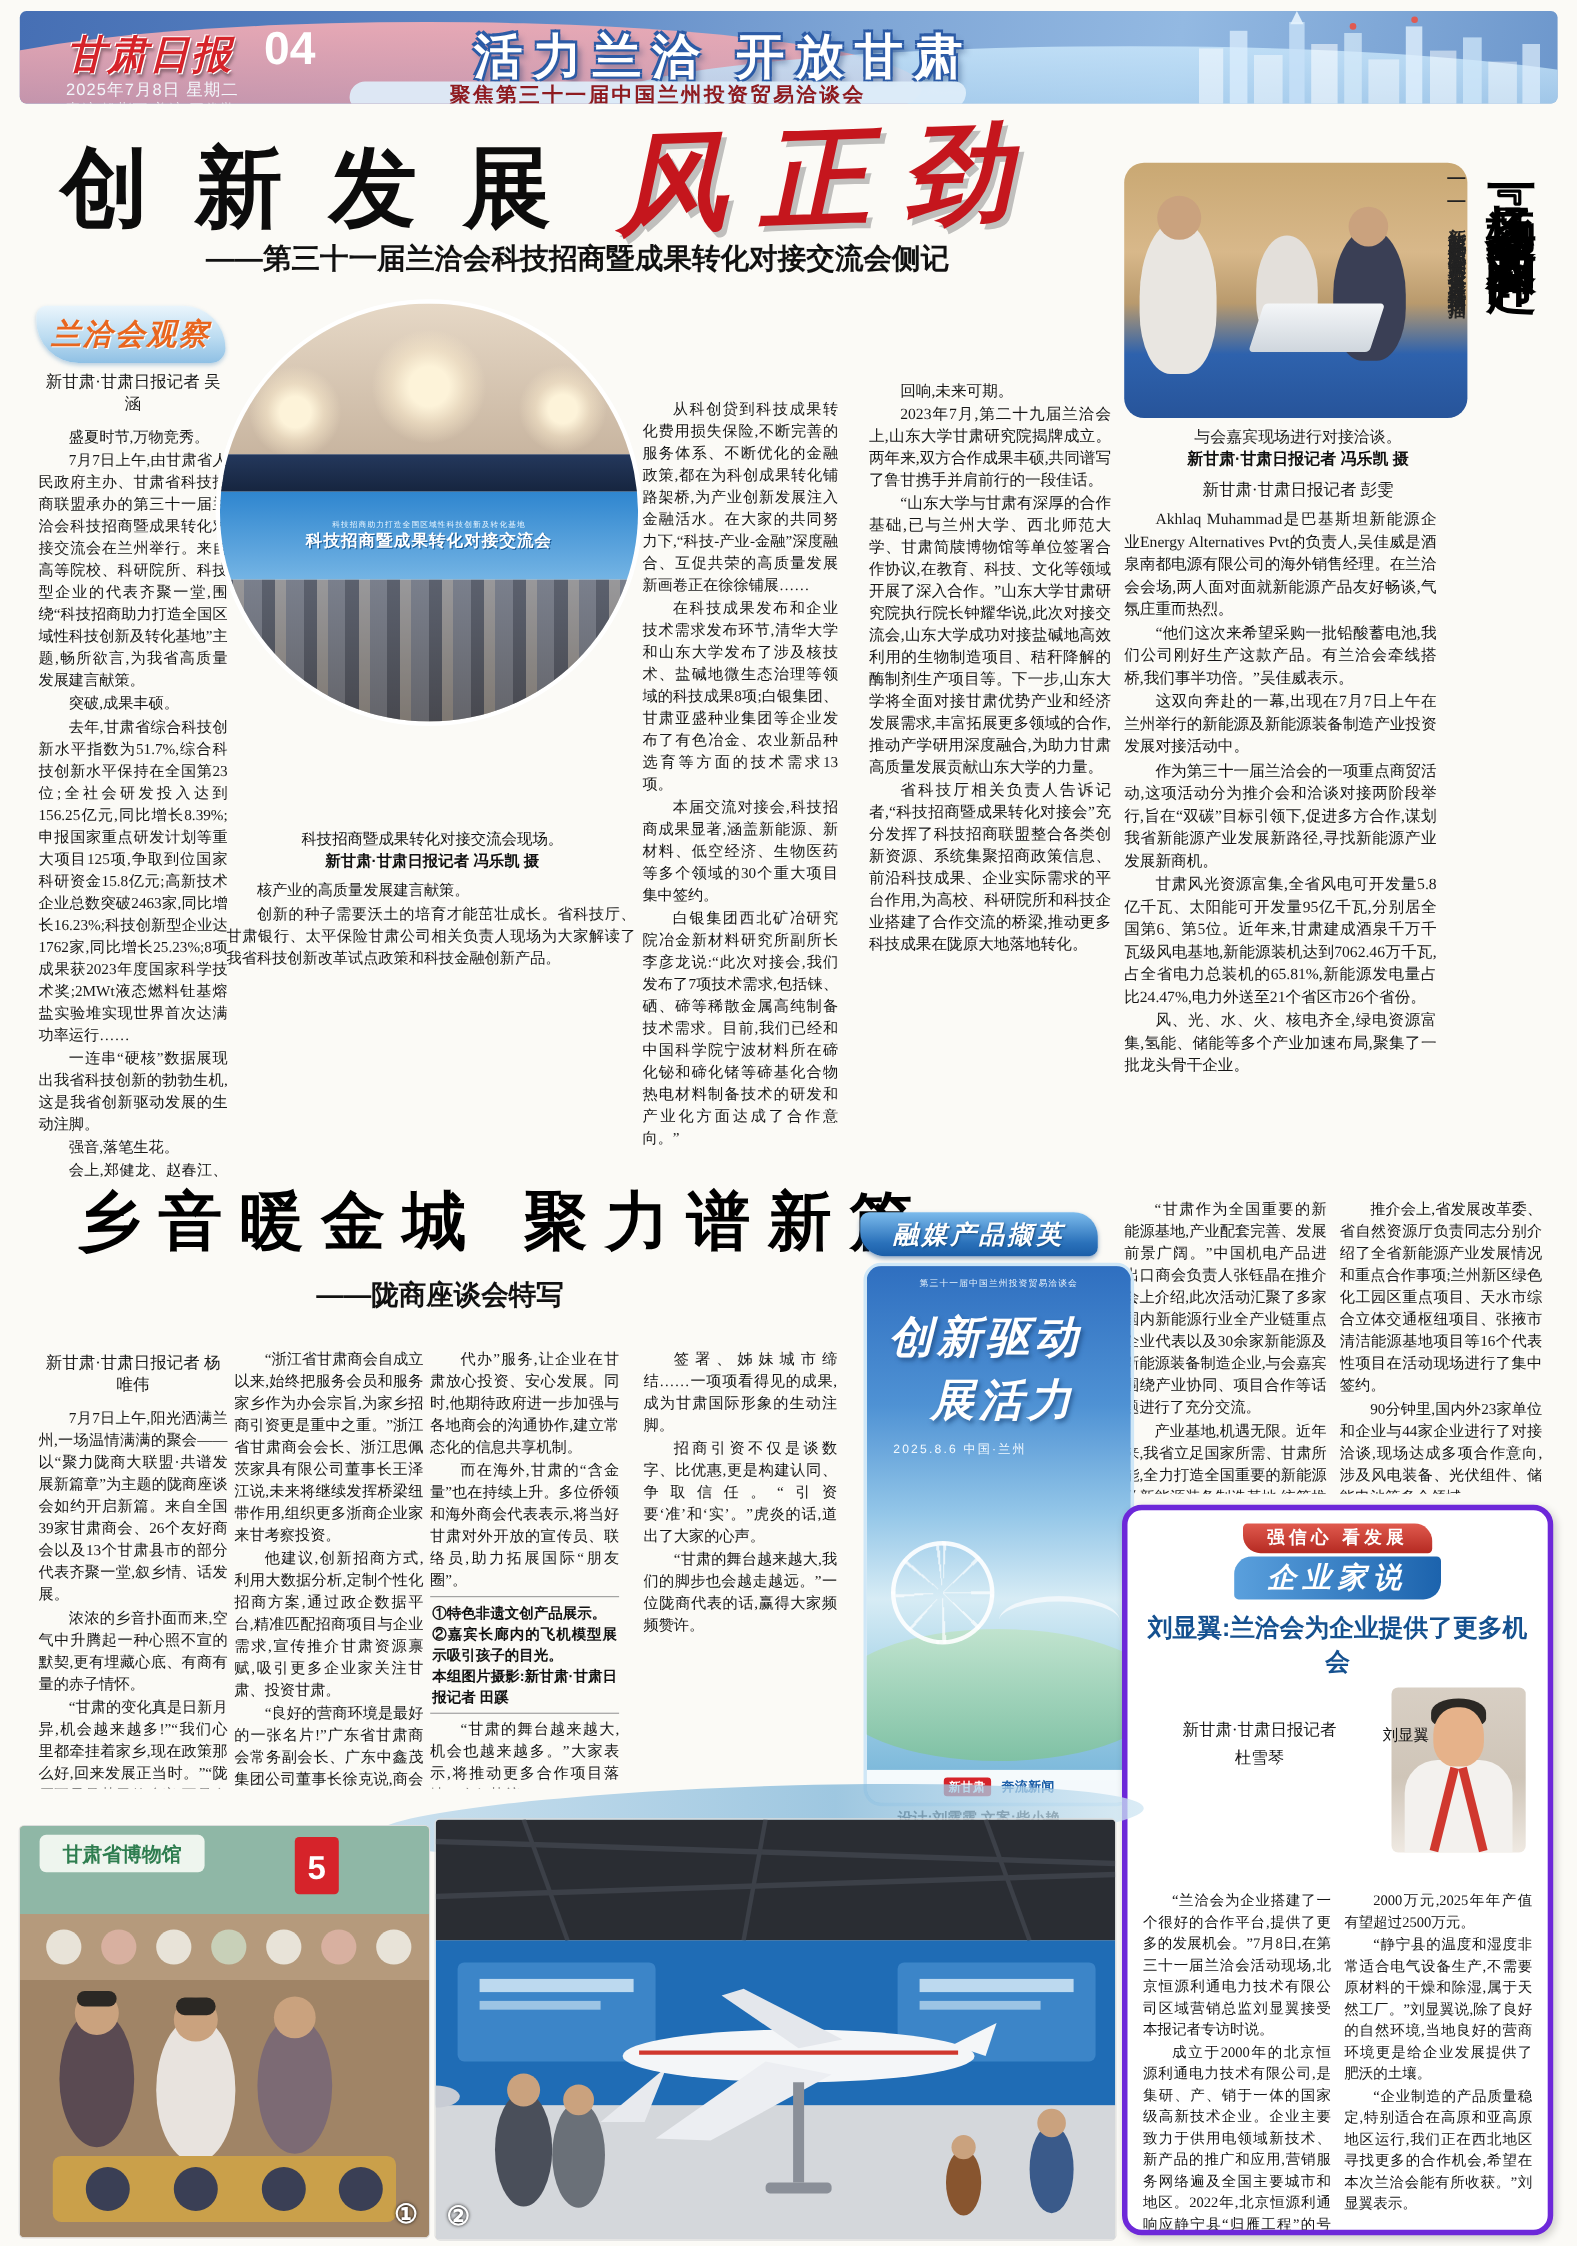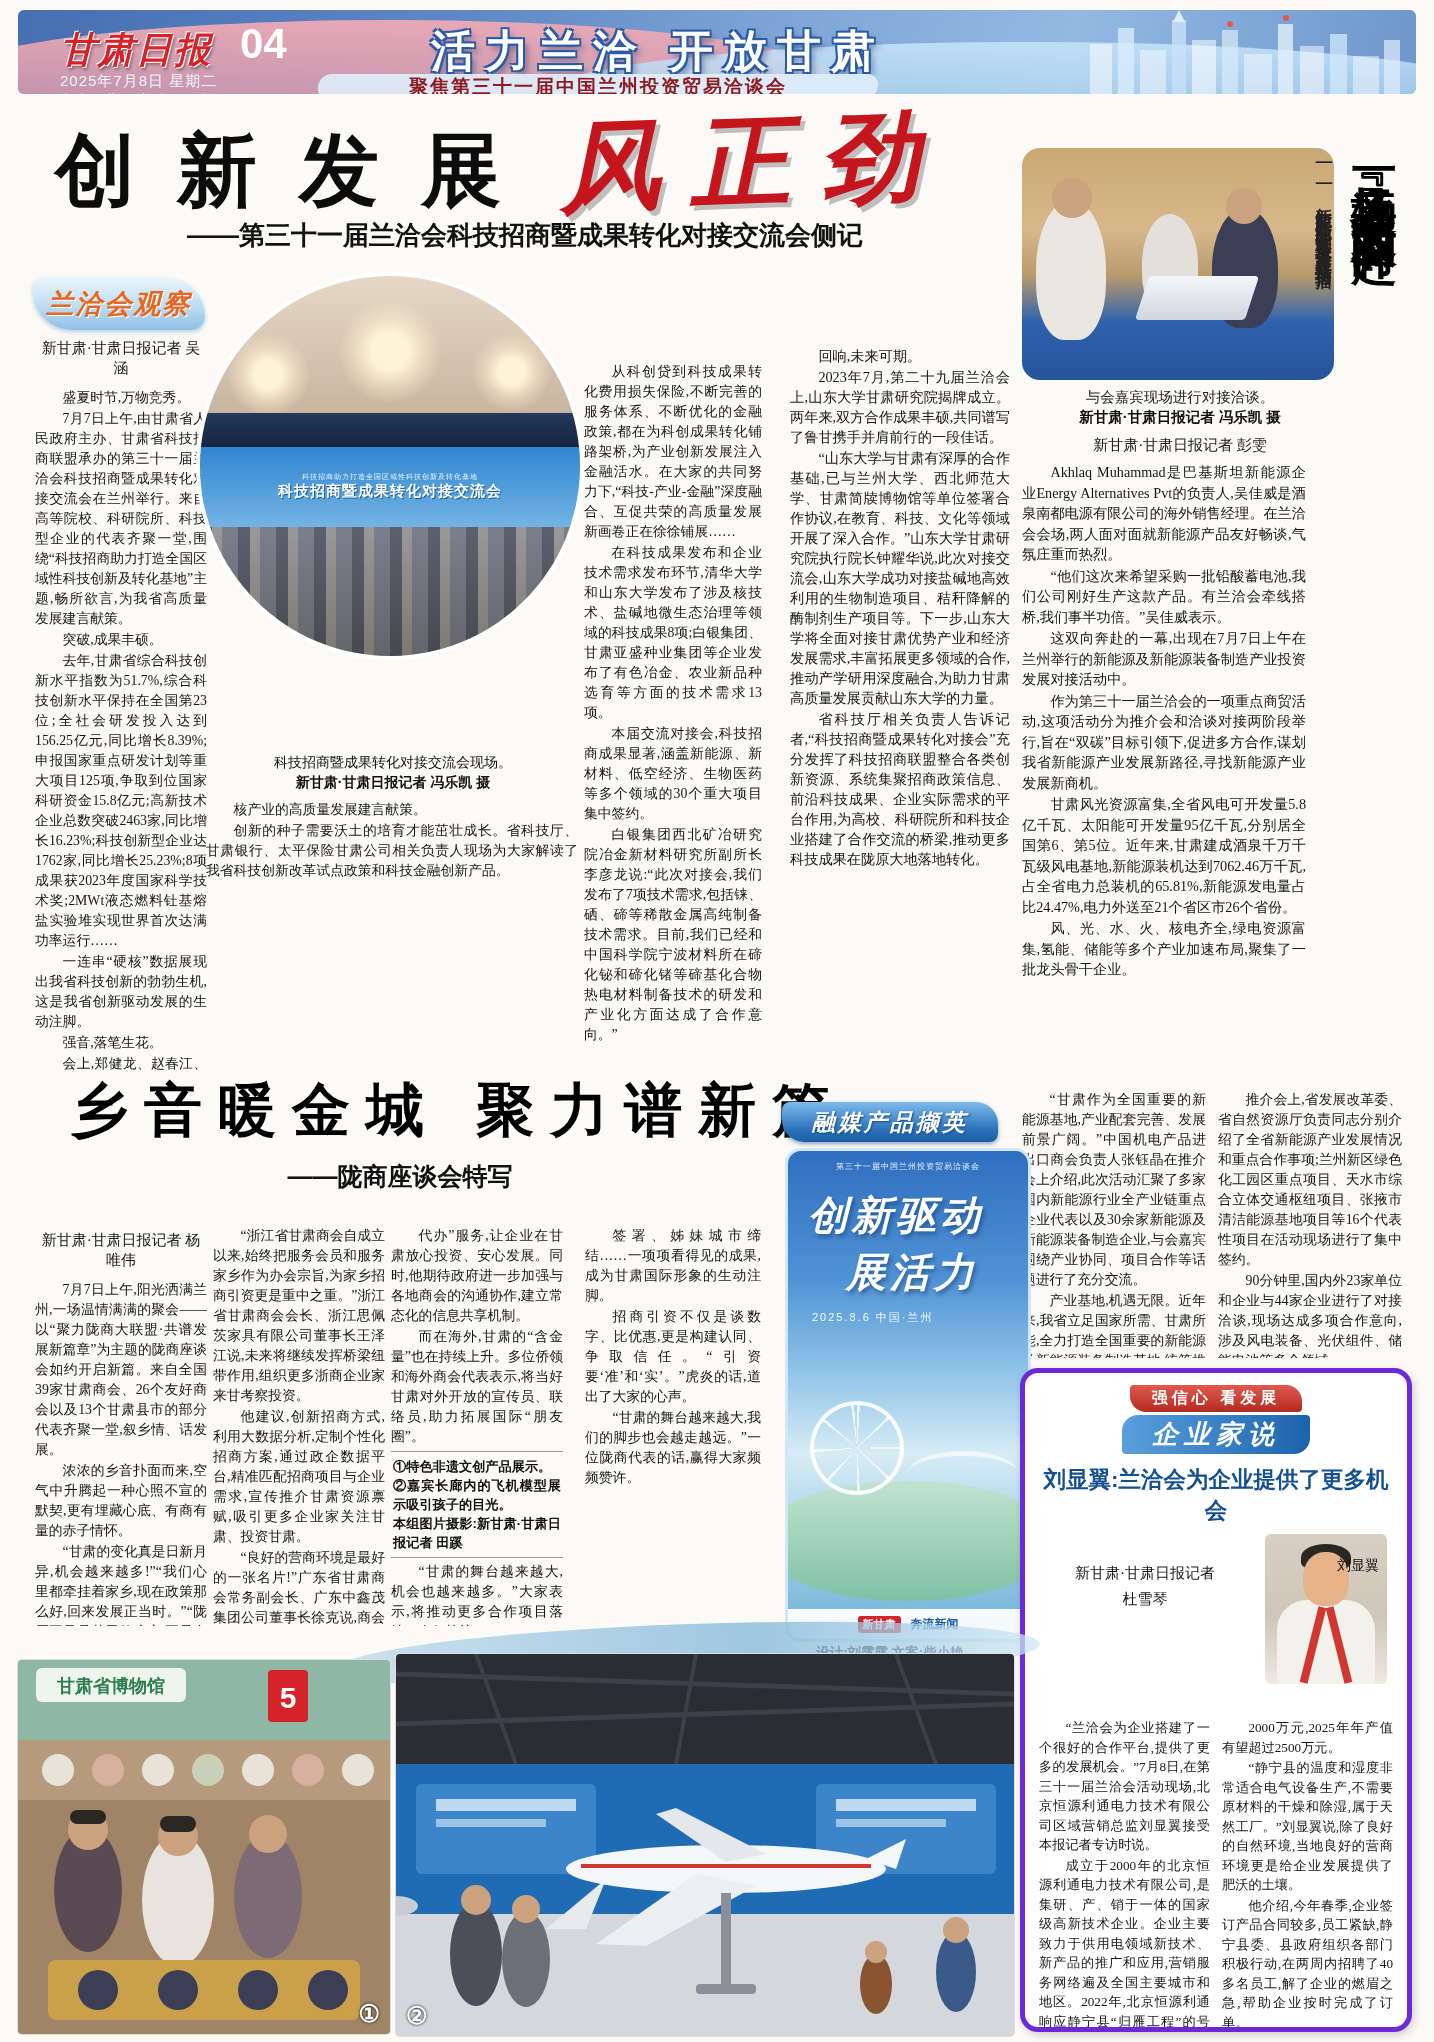--- a/index.html
+++ b/index.html
@@ -110,21 +110,21 @@
   .ent-title{margin-top:10px;text-align:center;font-family:"Liberation Sans",sans-serif;font-weight:bold;font-size:22.5px;color:#14508f;}
   .ent-byrow{display:flex;margin-top:8px;}
   .ent-byline{width:212px;font-size:15px;color:#1a1a1a;text-align:center;padding-top:26px;line-height:26px;}
   .ent-photo{width:122px;height:150px;border-radius:6px;margin-left:14px;position:relative;overflow:hidden;
     background:linear-gradient(180deg,#d8cfc4 0%,#cfc5b8 55%,#efe9e2 100%);}
   .ent-head{position:absolute;left:38px;top:18px;width:46px;height:54px;border-radius:46% 46% 42% 42%;background:#e6b28a;}
   .ent-hair{position:absolute;left:36px;top:10px;width:50px;height:26px;border-radius:50% 50% 30% 30%;background:#2b2824;}
   .ent-body{position:absolute;left:12px;top:66px;width:98px;height:84px;border-radius:30px 30px 0 0;background:#f3f1ee;}
   .ent-lan1{position:absolute;left:44px;top:72px;width:8px;height:78px;background:#d0382f;transform:rotate(14deg);}
   .ent-lan2{position:absolute;left:70px;top:72px;width:8px;height:78px;background:#d0382f;transform:rotate(-14deg);}
-  .ent-pcap{position:absolute;right:28px;top:184px;width:122px;text-align:right;font-size:14px;color:#111;}
+  .ent-pcap{position:absolute;right:28px;top:196px;width:122px;text-align:left;font-size:14px;color:#111;}
   .ent-cols{display:flex;gap:12px;margin-top:34px;}
   .ent-col{width:176px;height:404px;}
   .ent-col p{font-size:13.2px;line-height:19.5px;}
 
   
   .swish{left:340px;top:1624px;width:700px;height:64px;border-radius:50%;background:linear-gradient(90deg,#bdd9ec,#7fb6d9 60%,#cfe6f3);opacity:.75;transform:rotate(-2deg);}
   .ph{overflow:hidden;border-radius:4px;box-shadow:0 0 0 1px #ddd;}
   .ph1{left:18px;top:1660px;width:372px;height:374px;}
   .ph2{left:396px;top:1654px;width:618px;height:382px;}
   .num-badge{position:absolute;font-family:"Liberation Sans",sans-serif;font-weight:bold;font-size:24px;color:#fff;text-shadow:0 0 3px #000;z-index:5;}
@@ -346,21 +346,20 @@
       <div>
           <p>“兰洽会为企业搭建了一个很好的合作平台,提供了更多的发展机会。”7月8日,在第三十一届兰洽会活动现场,北京恒源利通电力技术有限公司区域营销总监刘显翼接受本报记者专访时说。</p>
           <p>成立于2000年的北京恒源利通电力技术有限公司,是集研、产、销于一体的国家级高新技术企业。企业主要致力于供用电领域新技术、新产品的推广和应用,营销服务网络遍及全国主要城市和地区。2022年,北京恒源利通响应静宁县“归雁工程”的号召,在静宁投资2000多万元,建成全资子公司甘肃恒源利通电气有限责任公司,主要进行配电网新技术新设备的研发、推广和应用。</p>
         </div>
     </div>
     <div class="ent-col tcol" style="position:relative;margin-top:-150px;height:554px;">
       <div style="height:150px;"></div>
       <div>
           <p>2000万元,2025年年产值有望超过2500万元。</p>
           <p>“静宁县的温度和湿度非常适合电气设备生产,不需要原材料的干燥和除湿,属于天然工厂。”刘显翼说,除了良好的自然环境,当地良好的营商环境更是给企业发展提供了肥沃的土壤。</p>
-          <p>他介绍,今年春季,企业签订产品合同较多,员工紧缺,静宁县委、县政府组织各部门积极行动,在两周内招聘了40多名员工,解了企业的燃眉之急,帮助企业按时完成了订单。</p>
           <p>“企业制造的产品质量稳定,特别适合在高原和亚高原地区运行,我们正在西北地区寻找更多的合作机会,希望在本次兰洽会能有所收获。”刘显翼表示。</p>
         </div>
     </div>
   </div>
 </div>
 
 <div class="abs swish"></div>
 
 <div class="abs ph ph1">
   <svg width="372" height="374" viewBox="0 0 372 374">

